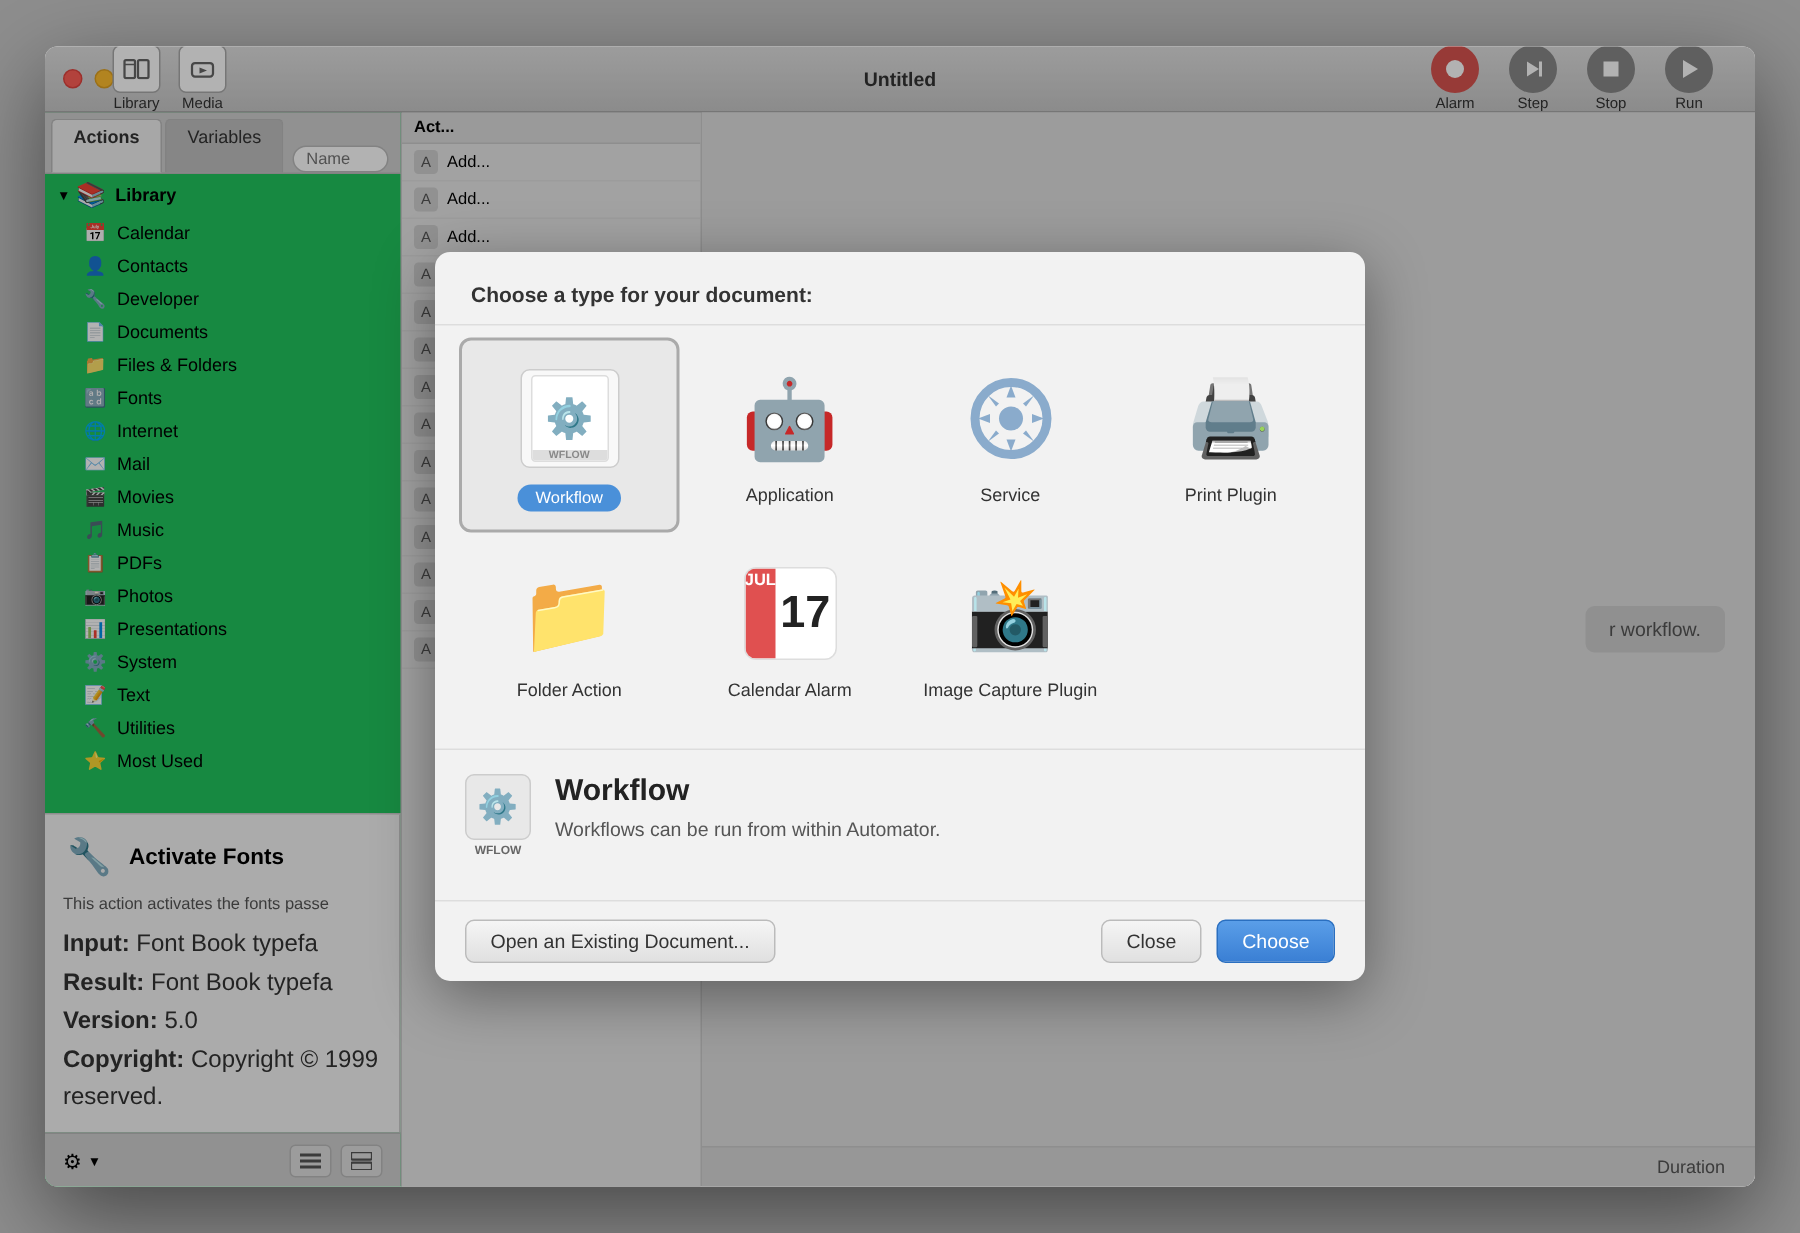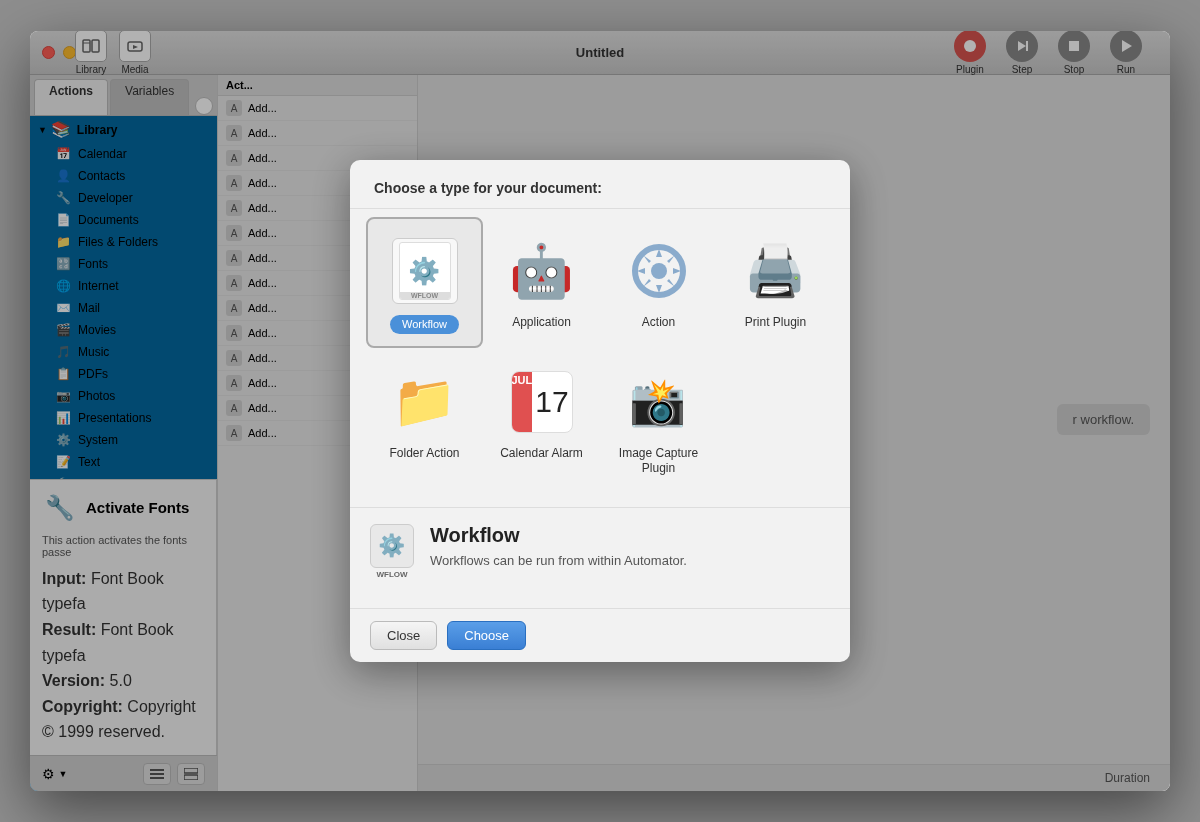--- a/index.html
+++ b/index.html
@@ -117,22 +117,22 @@
     }
 
     
     .content-area {
       display: flex;
       height: calc(100% - 44px);
     }
 
     
     .sidebar {
-      width: 188px;
-      background: #0369a1;
+      width: 238px;
+      background: #22c55e;
       border-right: 1px solid #ccc;
       display: flex;
       flex-direction: column;
       flex-shrink: 0;
     }
     .sidebar-tabs {
       display: flex;
       background: #d0d0d0;
       border-bottom: 1px solid #bbb;
       padding: 4px 4px 0;
@@ -347,21 +347,21 @@
       background: rgba(0,0,0,0.3);
       display: flex;
       align-items: center;
       justify-content: center;
       z-index: 100;
     }
     .modal {
       background: #f2f2f2;
       border-radius: 10px;
       box-shadow: 0 10px 40px rgba(0,0,0,0.4);
-      width: 500px;
+      width: 620px;
       overflow: hidden;
     }
     .modal-header {
       padding: 20px 24px 12px;
     }
     .modal-title {
       font-size: 14px;
       font-weight: 600;
       color: #333;
     }
@@ -426,21 +426,21 @@
       font-size: 11px;
       font-weight: 700;
       padding: 2px 0;
     }
     .cal-date {
       flex: 1;
       display: flex;
       align-items: center;
       justify-content: center;
       font-size: 30px;
-      font-weight: 400;
+      font-weight: 700;
       color: #222;
     }
 
     
     .mic-icon-wrap {
       width: 62px;
       height: 62px;
       background: #c8d8e8;
       border-radius: 12px;
       display: flex;
@@ -550,21 +550,21 @@
       </div>
     </div>
     <span class="title-bar-title">Untitled</span>
     <div class="toolbar-right">
       <div class="toolbar-btn record-btn">
         <div class="icon-circle">
           <svg width="16" height="16" viewBox="0 0 16 16">
               <circle cx="8" cy="8" r="6" fill="#fff"></circle>
             </svg>
         </div>
-        <span class="toolbar-btn-label">Plugin</span>
+        <span class="toolbar-btn-label">Alarm</span>
       </div>
       <div class="toolbar-btn step-btn">
         <div class="icon-circle">
           <svg width="16" height="16" viewBox="0 0 16 16">
             <polygon points="4,3 12,8 4,13" fill="white"></polygon>
             <rect x="12" y="3" width="2" height="10" fill="white"></rect>
           </svg>
         </div>
         <span class="toolbar-btn-label">Step</span>
       </div>
@@ -764,21 +764,21 @@
                 <path d="M0,22 L3,14 L-3,14 Z" fill="#8aabcc"></path>
                 <path d="M-22,0 L-14,-3 L-14,3 Z" fill="#8aabcc"></path>
                 <path d="M22,0 L14,-3 L14,3 Z" fill="#8aabcc"></path>
                 <path d="M-15.5,-15.5 L-10,-8 L-8,-10 Z" fill="#8aabcc"></path>
                 <path d="M15.5,-15.5 L10,-8 L8,-10 Z" fill="#8aabcc"></path>
                 <path d="M-15.5,15.5 L-10,8 L-8,10 Z" fill="#8aabcc"></path>
                 <path d="M15.5,15.5 L10,8 L8,10 Z" fill="#8aabcc"></path>
               </g>
             </svg>
           </div>
-          <div class="doc-type-label">Action</div>
+          <div class="doc-type-label">Service</div>
         </div>
 
         <div class="doc-type-item">
           <div class="doc-type-icon">
             <div style="font-size:50px;">🖨️</div>
           </div>
           <div class="doc-type-label">Print Plugin</div>
         </div>
 
         <div class="doc-type-item">
@@ -815,20 +815,21 @@
           </div>
           <div class="preview-icon-label">WFLOW</div>
         </div>
         <div class="preview-text-block">
           <div class="preview-name">Workflow</div>
           <div class="preview-desc">Workflows can be run from within Automator.</div>
         </div>
       </div>
 
       <div class="modal-footer">
+        <button class="btn">Open an Existing Document...</button>
         <div style="display:flex;gap:10px;">
           <button class="btn">Close</button>
           <button class="btn btn-primary">Choose</button>
         </div>
       </div>
 
     </div>
   </div>
 
 </div>

